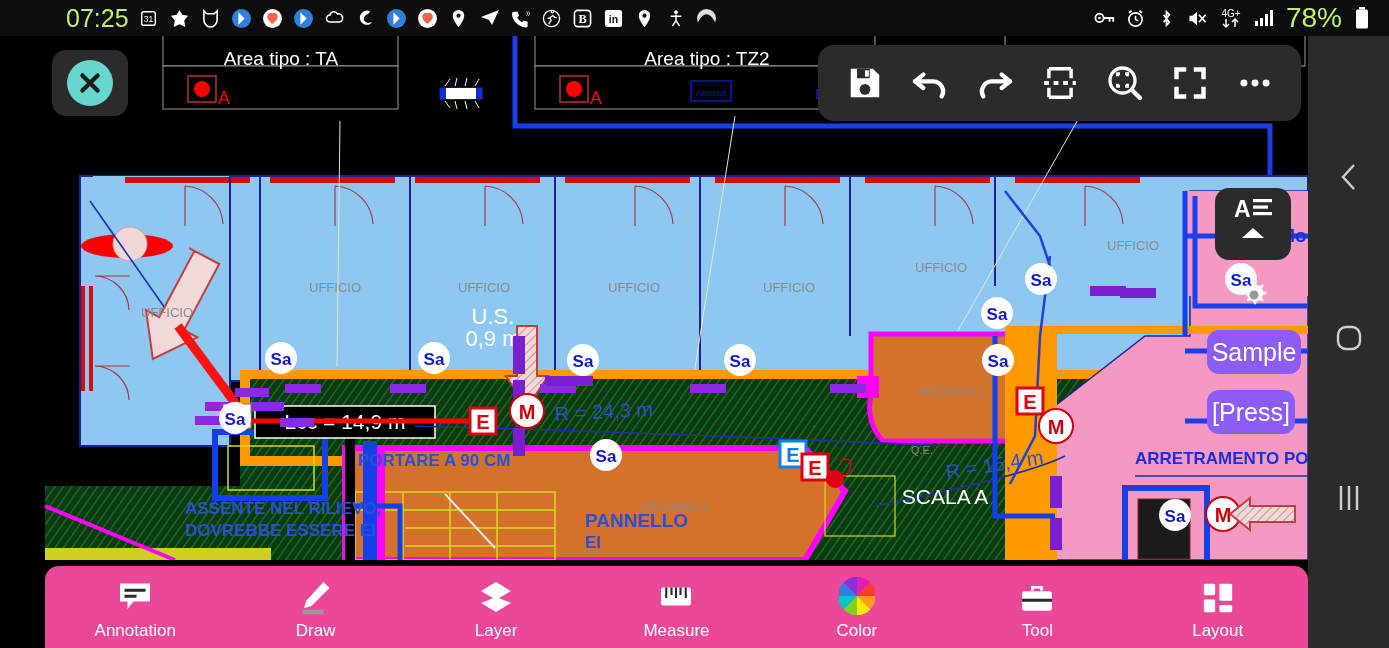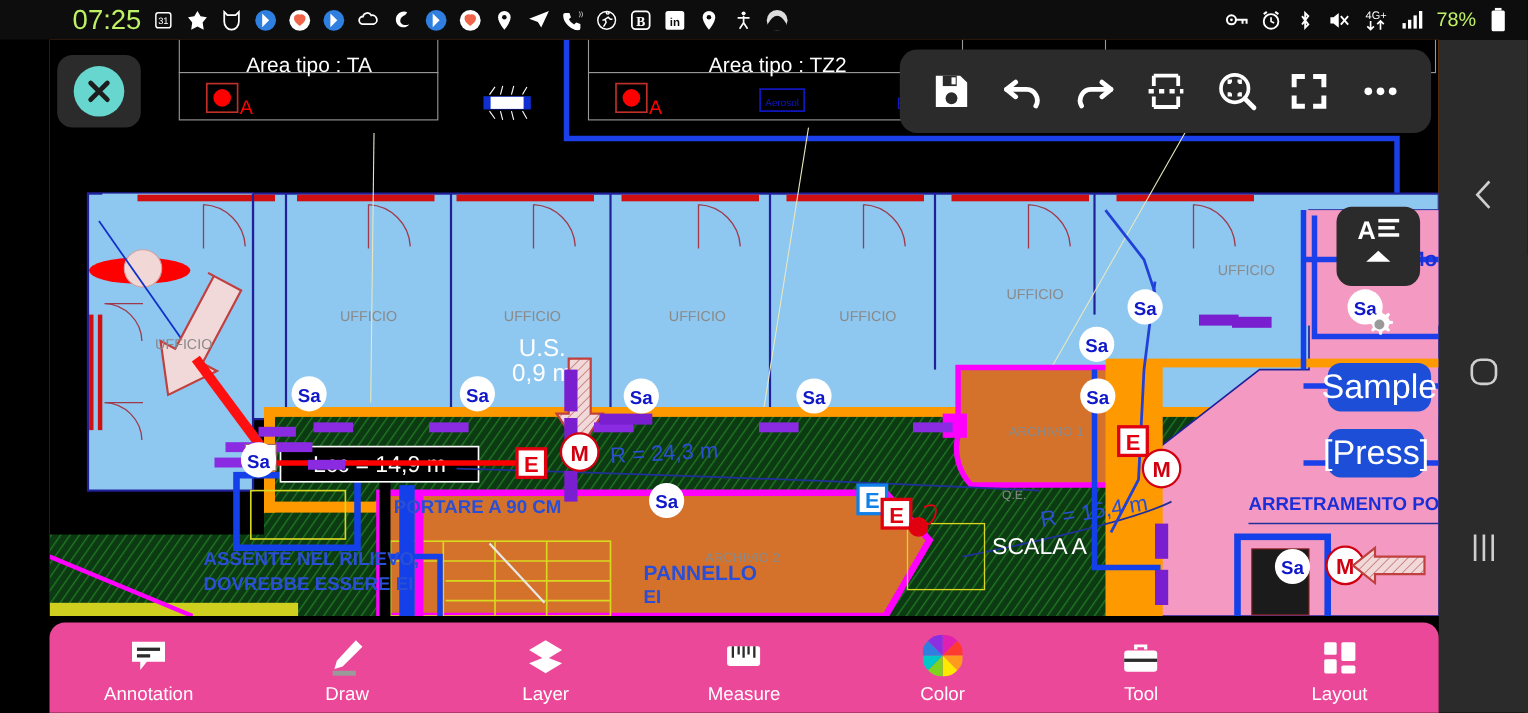--- a/index.html
+++ b/index.html
@@ -15,21 +15,21 @@
     position:absolute; left:0; top:0; width:1389px; height:36px;
     background:#0d0d0d; display:flex; align-items:center; color:#bef264;
     z-index:60;
   }
   #statusbar .left{ display:flex; align-items:center; gap:9px; margin-left:66px; }
   #statusbar .right{ display:flex; align-items:center; gap:9px; margin-left:auto; margin-right:16px;}
   .clock{ font-size:25px; letter-spacing:0px; font-weight:400; }
   .sicon{ width:22px;height:22px;display:inline-flex;align-items:center;justify-content:center;
           font-size:15px; line-height:1;}
   .sicon svg{display:block;}
-  .battlabel{ font-size:18px; margin-left:2px;}
+  .battlabel{ font-size:28px; margin-left:2px;}
 
   
   #canvas{
     position:absolute; left:45px; top:36px; width:1263px; height:524px;
     background:#f97316; overflow:hidden;
   }
   #canvas svg{ display:block; }
 
   
   #toptoolbar{
@@ -59,23 +59,23 @@
     position:absolute; left:1215px; top:188px; width:76px; height:72px;
     background:#2b2b2b; border-radius:14px; z-index:40;
     display:flex; flex-direction:column; align-items:center; justify-content:flex-start;
     padding-top:8px; color:#fff;
   }
   #texttool .glyph{ font-size:26px; font-weight:700; letter-spacing:0px; display:flex; align-items:center; gap:2px;}
   #texttool .caret{ margin-top:5px; font-size:13px; line-height:1;}
 
   
   .chip{
-    position:absolute; background:#1d4ed8; color:#fff; border-radius:12px;
+    position:absolute; background:#8b5cf6; color:#fff; border-radius:12px;
     display:flex; align-items:center; justify-content:center;
-    font-size:31px; z-index:45; padding:0 14px;
+    font-size:25px; z-index:45; padding:0 14px;
   }
   #chip-sample{ left:1207px; top:330px; width:94px; height:44px; }
   #chip-press { left:1207px; top:390px; width:88px; height:44px; }
 
   
   #gear-handle{
     position:absolute; left:1238px; top:279px; width:32px;height:32px; z-index:44;
     color:#ffffff;
   }
 

